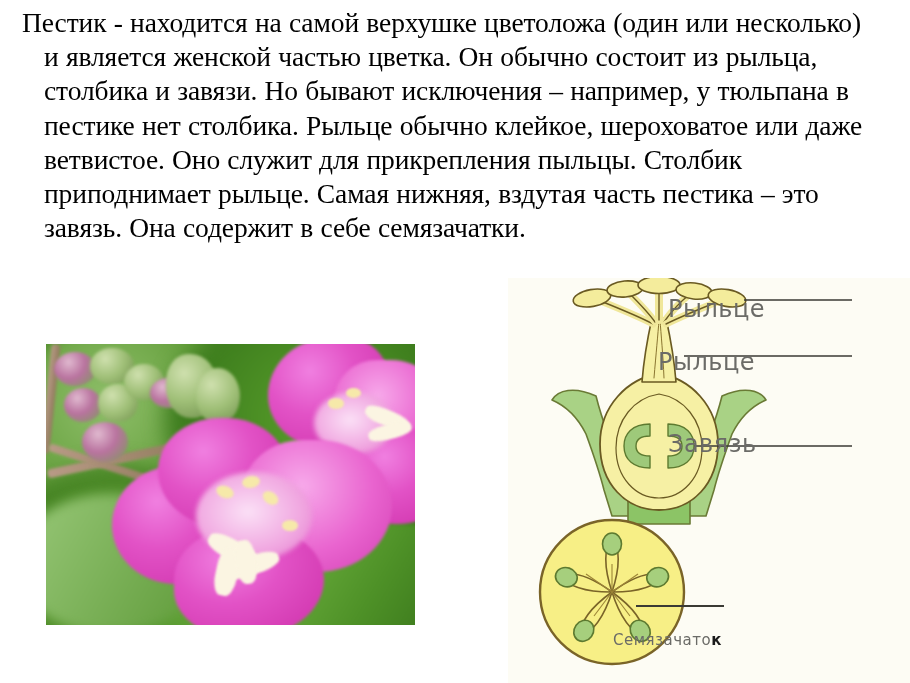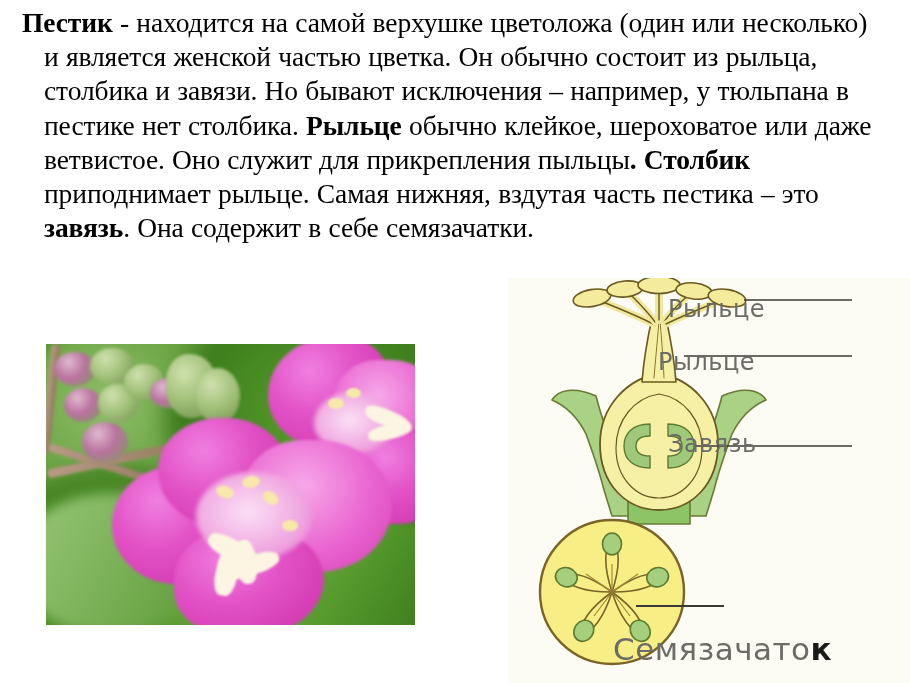--- a/index.html
+++ b/index.html
@@ -24,21 +24,21 @@
     width: 838px;
     font-family: "Liberation Serif", serif;
     font-size: 27.5px;
     line-height: 34.2px;
     color: #000000;
     text-indent: -22px;
     padding-left: 22px;
     letter-spacing: -0.1px;
     word-spacing: 0.5px;
   }
-  #body-text b { font-weight: bold; }
+  #body-text b { font-weight: normal; }
 
   
   #photo {
     position: absolute;
     left: 46px;
     top: 344px;
     width: 369px;
     height: 281px;
     overflow: hidden;
     background: #3f7a1e;
@@ -101,21 +101,21 @@
     font-family: "DejaVu Sans", sans-serif;
     font-size: 24px;
     color: #6b6b67;
     letter-spacing: 0.5px;
     white-space: nowrap;
   }
   .dlabel .tail { color: #1a1a1a; font-family: "DejaVu Sans", sans-serif; font-weight: bold; }
   #label-rylce     { left: 668px; top: 295px; }
   #label-stolbik   { left: 658px; top: 348px; }
   #label-zavyaz    { left: 668px; top: 430px; }
-  #label-semya     { left: 613px; top: 631px; font-size: 31px; }
+  #label-semya     { left: 613px; top: 631px; font-size: 15px; }
 </style>
 </head>
 <body>
 
 <div id="slide">
 
   <div id="body-text"><b>Пестик</b><span>  - находится на самой верхушке цветоложа (один или несколько) и является женской частью цветка. Он обычно состоит из рыльца, столбика и завязи. Но бывают исключения – например, у тюльпана в пестике нет столбика. </span><b>Рыльце</b><span> обычно клейкое, шероховатое или даже ветвистое. Оно служит для прикрепления пыльцы</span><b>. Столбик</b><span> приподнимает рыльце. Самая нижняя, вздутая часть пестика – это </span><b>завязь</b><span>. Она содержит в себе семязачатки.</span></div>
 
   <div id="photo">
     <div class="pl bg1"></div>

